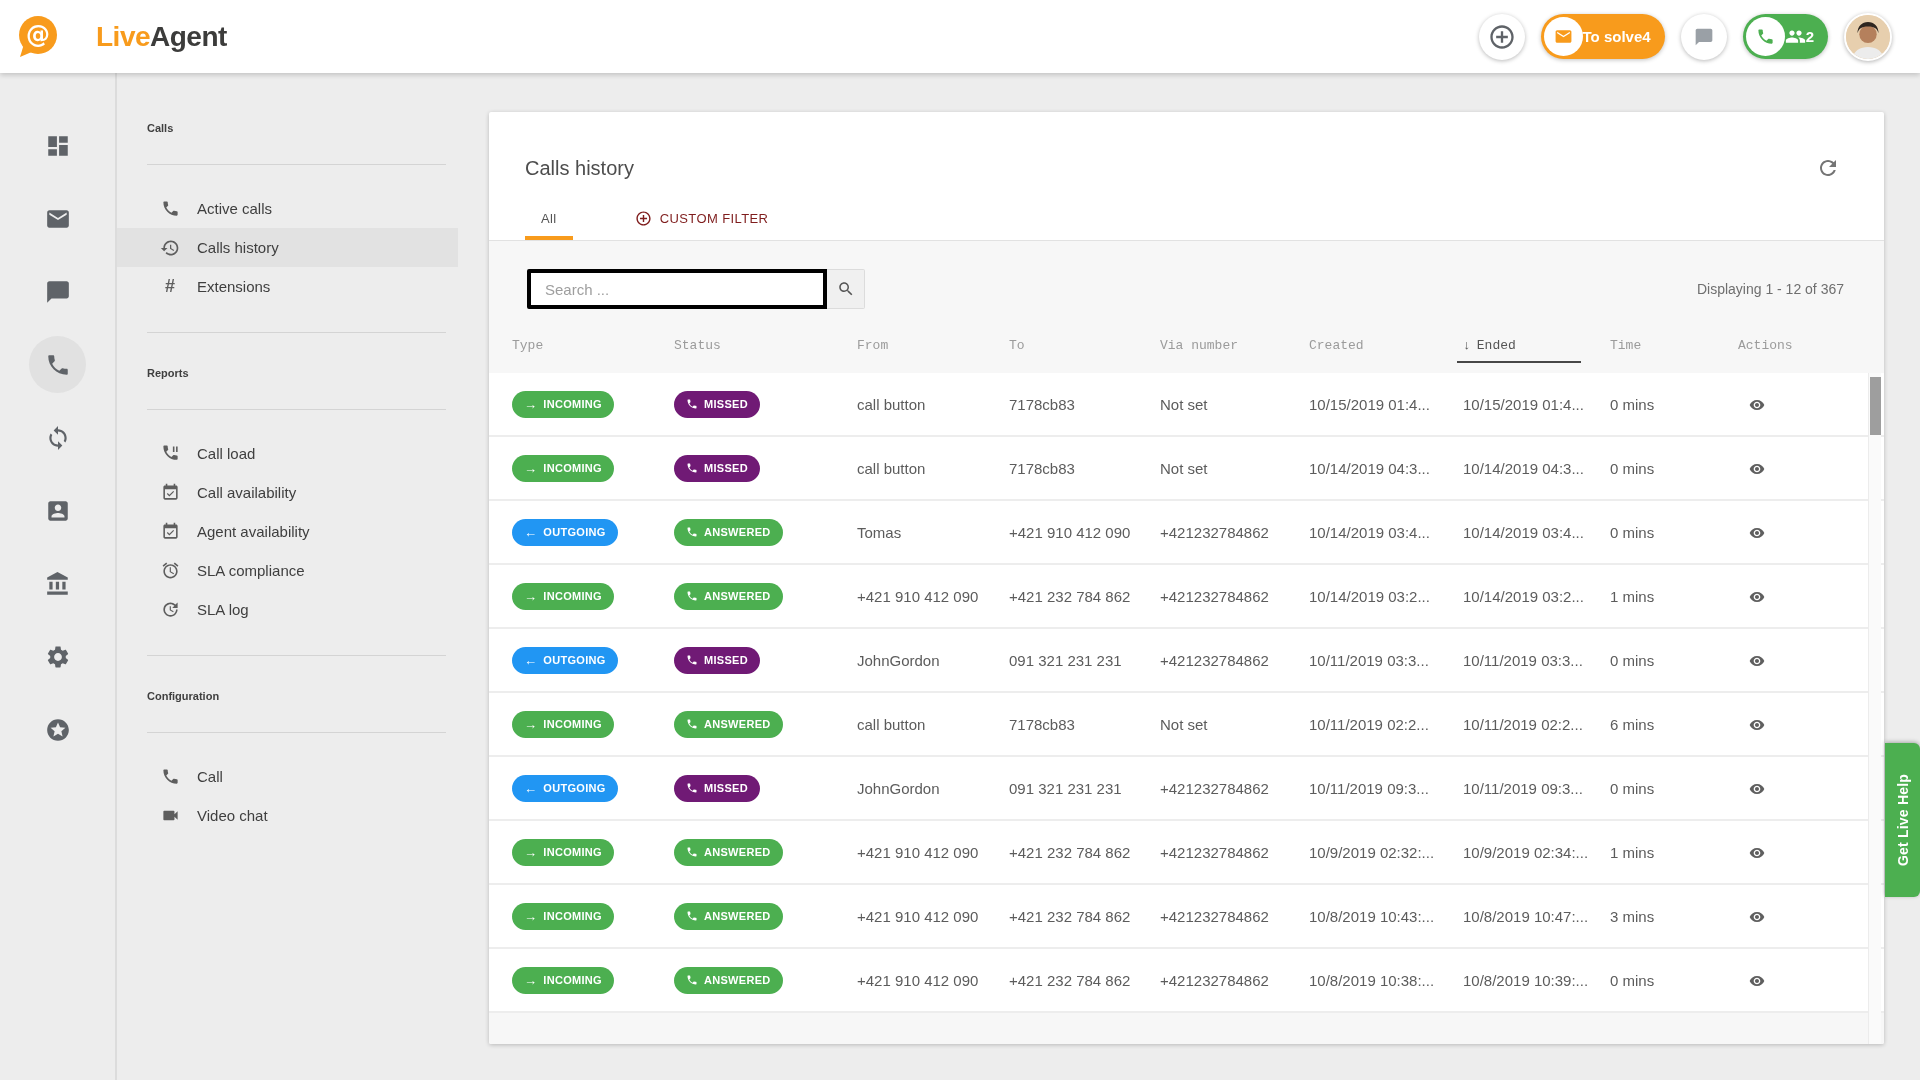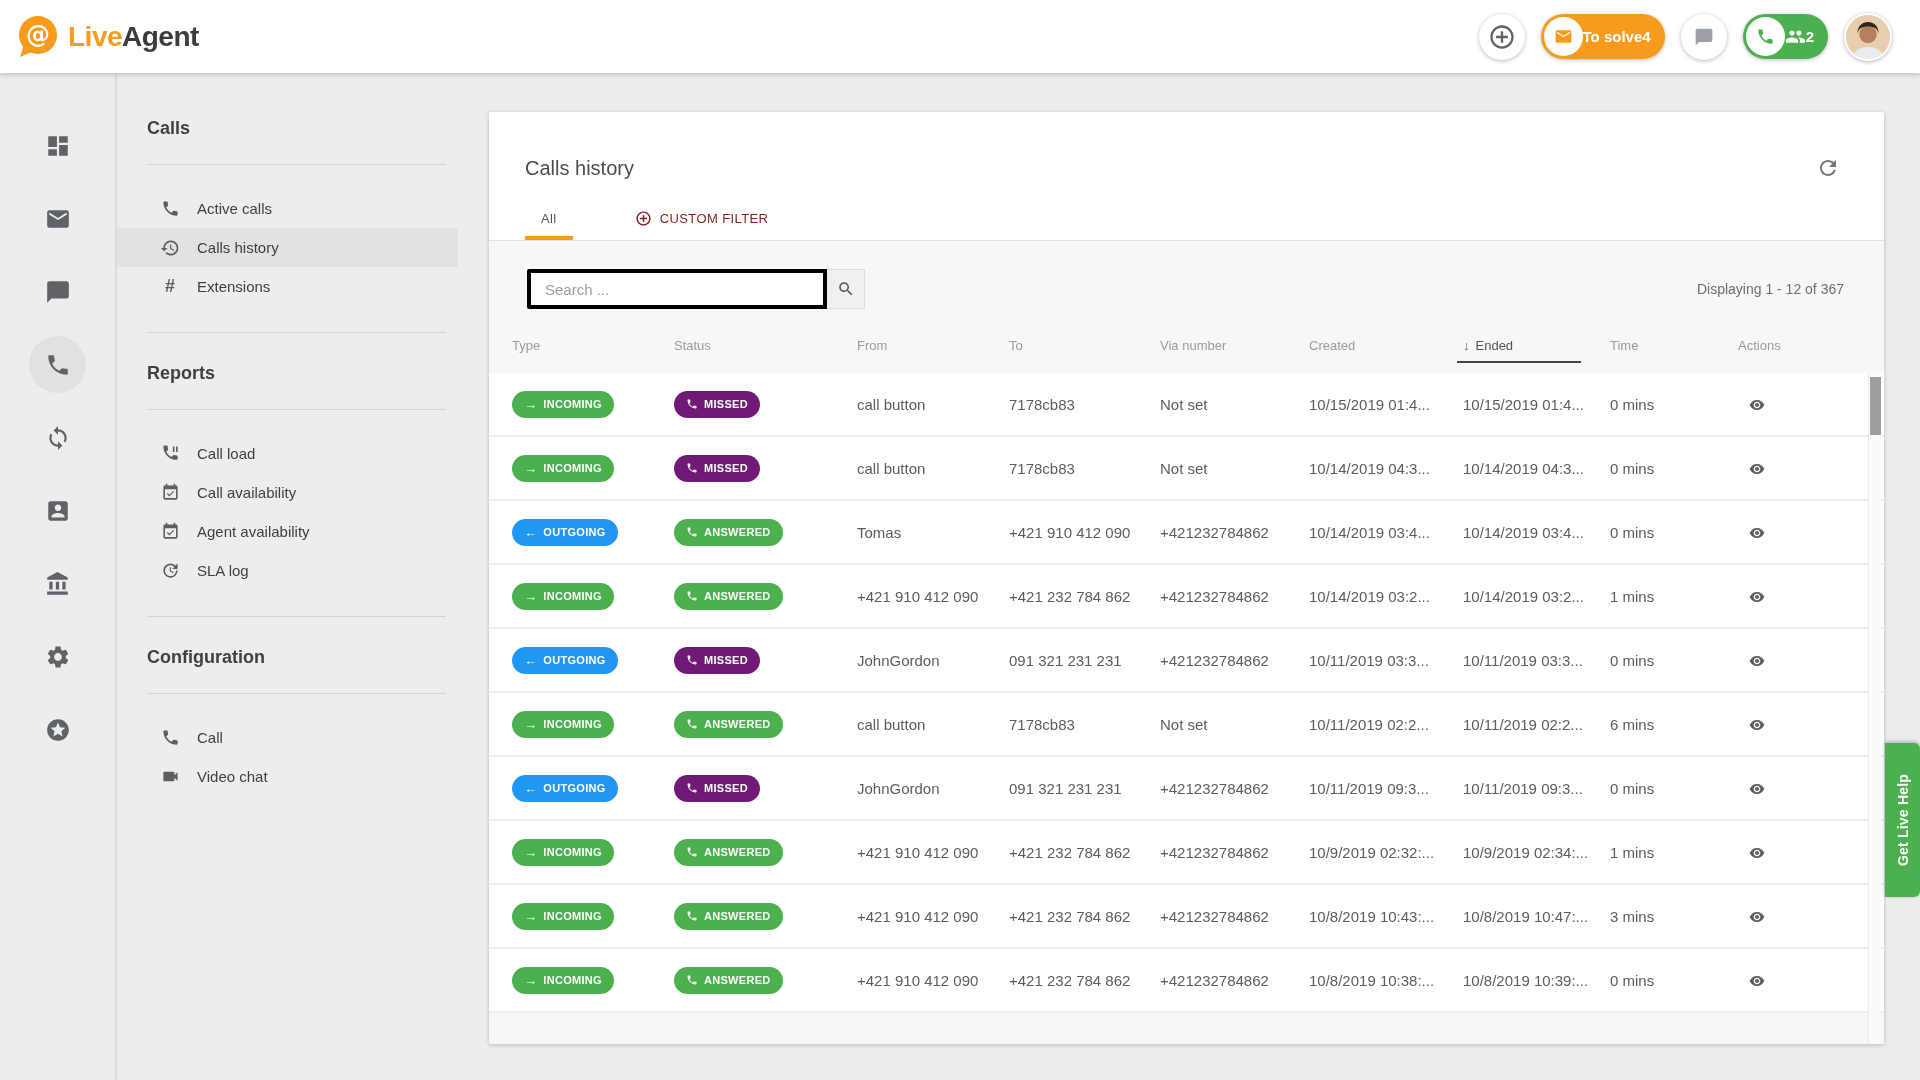--- a/index.html
+++ b/index.html
@@ -4,21 +4,21 @@
 <style>
   * { margin:0; padding:0; box-sizing:border-box; }
   html,body { width:1920px; height:1080px; overflow:hidden; }
   body { font-family:"Liberation Sans","DejaVu Sans",sans-serif; background:#ededed; color:#444; }
   .stage { position:relative; width:1920px; height:1080px; }
 
   
   .topbar { position:relative; z-index:20; height:73px; background:#fff; display:flex; align-items:center;
             padding:0 28px 0 14px; box-shadow:0 2px 5px rgba(0,0,0,.18); }
   .logo { display:flex; align-items:center; gap:8px; }
-  .brand { font-size:28px; font-weight:bold; letter-spacing:-.5px; }
+  .brand { font-size:28px; font-weight:bold; letter-spacing:-.5px;margin-left:28px; }
   .brand .live { color:#F89B1C; }
   .brand .agent { color:#3c3c3b; }
   .topbar-actions { margin-left:auto; display:flex; align-items:center; gap:16px; }
   .circle-btn { width:46px; height:46px; border-radius:50%; background:#fff; border:none; cursor:pointer;
                 display:grid; place-items:center; box-shadow:0 1px 4px rgba(0,0,0,.28); }
   .pill { height:45px; border-radius:23px; border:none; cursor:pointer; display:flex; align-items:center;
           padding:3px 14px 3px 3px; color:#fff; font-weight:bold; font-size:15px; 
           box-shadow:0 1px 4px rgba(0,0,0,.25); }
   .pill.orange { background:#F89B1C; }
   .pill.green  { background:#4CAF50; }
@@ -27,21 +27,21 @@
             box-shadow:0 1px 4px rgba(0,0,0,.3); cursor:pointer; background:#e7cfae; }
 
   
   .app-body { display:flex; height:1007px; background:#ededed; }
   .iconbar { width:117px; flex:0 0 auto; border-right:2px solid #dcdcdc; display:flex; flex-direction:column;
              align-items:center; padding-top:36px; }
   .icon-btn { width:100%; height:73px; background:none; border:none; cursor:pointer; display:grid; place-items:center; color:#5f6368; }
   .icon-btn .active-ring { width:57px; height:57px; border-radius:50%; background:#e1e1e1; display:grid; place-items:center; }
 
   .nav { width:341px; flex:0 0 auto; padding:45px 0 0 30px; }
-  .nav-title { font-size:18px; font-weight:bold; color:#3f3f3f; line-height:20px; margin-top:30px; }
+  .nav-title { font-size:11px; font-weight:bold; color:#3f3f3f; line-height:20px; margin-top:30px; }
   .nav-title:first-child { margin-top:0; }
   .nav-hr { border:none; border-top:1px solid #d4d4d4; margin:26px 12px 24px 0; }
   .nav-item { display:flex; align-items:center; height:39px; margin-left:-30px; padding-left:42px; cursor:pointer;
               font-size:15px; color:#3f3f3f; }
   .nav-item.active { background:#e2e2e2; }
   .nav-item .nico { width:22px; display:grid; place-items:center; margin-right:16px; color:#5e5e5e; flex:0 0 auto; }
   .hash-glyph { font-size:18px; font-weight:bold; color:#5e5e5e; }
 
   
   .main { flex:1; padding:39px 36px 36px 31px; }
@@ -60,21 +60,21 @@
   .search-group { display:flex; }
   .search-input { width:300px; height:40px; border:4px solid #000000; border-radius:2px 0 0 2px; background:#fff;
                   padding:0 14px; font-size:15px; color:#555; font-family:inherit; outline:none; }
   .search-input::placeholder { color:#9e9e9e; }
   .search-btn { width:38px; height:40px; border:1px solid #dcdcdc; border-left:none; border-radius:0 2px 2px 0;
                 background:#f0f0f0; cursor:pointer; display:grid; place-items:center; color:#555; }
   .displaying { margin-left:auto; font-size:14px; color:#6f6f6f; }
 
   .grid-cols { display:grid; grid-template-columns:162px 183px 152px 151px 149px 154px 147px 128px 1fr;
                padding-left:23px; padding-right:40px; align-items:center; }
-  .thead-row { height:36px; font-size:13px; color:#9b9b9b; }
+  .thead-row { height:36px; font-size:13px; color:#9b9b9b;font-family:Liberation Mono, monospace; }
   .th { position:relative; }
   .th-sorted { color:#555; display:flex; align-items:center; gap:6px; }
   .th-sorted::after { content:""; position:absolute; left:-6px; bottom:-10px; width:124px; height:2px; background:#474747; }
 
   .tbody-region { flex:1; position:relative; margin-top:10px; }
   .trow { height:64px; background:#fff; border-bottom:2px solid #ededed; font-size:15px; color:#5c5c5c; }
   .td { overflow:hidden; white-space:nowrap; }
   .badge { display:inline-flex; align-items:center; gap:6px; height:27px; padding:0 12px; border-radius:14px;
            color:#fff; font-size:11px; font-weight:bold; letter-spacing:.3px; }
   .badge .arrow { font-size:13px; line-height:1; }
@@ -274,20 +274,28 @@
           </span>
         <span>Call availability</span>
       </div>
       <div class="nav-item">
         <span class="nico">
             <svg width="19" height="19" viewBox="0 0 24 24" fill="currentColor">
               <path d="M16.53 11.06L15.47 10l-4.88 4.88-2.12-2.12-1.06 1.06L10.59 17l5.94-5.94zM19 3h-1V1h-2v2H8V1H6v2H5c-1.11 0-2 .9-2 2v14c0 1.1.89 2 2 2h14c1.1 0 2-.9 2-2V5c0-1.1-.9-2-2-2zm0 16H5V8h14v11z"></path>
             </svg>
           </span>
         <span>Agent availability</span>
+      </div>
+      <div class="nav-item">
+        <span class="nico">
+            <svg width="19" height="19" viewBox="0 0 24 24" fill="currentColor">
+              <path d="M22 5.72l-4.6-3.86-1.29 1.53 4.6 3.86L22 5.72zM7.88 3.39L6.6 1.86 2 5.71l1.29 1.53 4.59-3.85zM12.5 8H11v6l4.75 2.85.75-1.23-4-2.37V8zM12 4c-4.97 0-9 4.03-9 9s4.02 9 9 9c4.97 0 9-4.03 9-9s-4.03-9-9-9zm0 16c-3.87 0-7-3.13-7-7s3.13-7 7-7 7 3.13 7 7-3.13 7-7 7z"></path>
+            </svg>
+          </span>
+        <span>SLA compliance</span>
       </div>
       <div class="nav-item">
         <span class="nico">
             <svg width="19" height="19" viewBox="0 0 24 24" fill="currentColor">
               <path d="M21 10.12h-6.78l2.74-2.82c-2.73-2.7-7.15-2.8-9.88-.1-2.73 2.71-2.73 7.08 0 9.79s7.15 2.71 9.88 0C18.32 15.65 19 14.08 19 12.1h2c0 1.98-.88 4.55-2.64 6.29-3.51 3.48-9.21 3.48-12.72 0-3.5-3.47-3.53-9.11-.02-12.58s9.14-3.47 12.65 0L21 3v7.12zM12.5 8v4.25l3.5 2.08-.72 1.21L11 13V8h1.5z"></path>
             </svg>
           </span>
         <span>SLA log</span>
       </div>
       <hr class="nav-hr">

